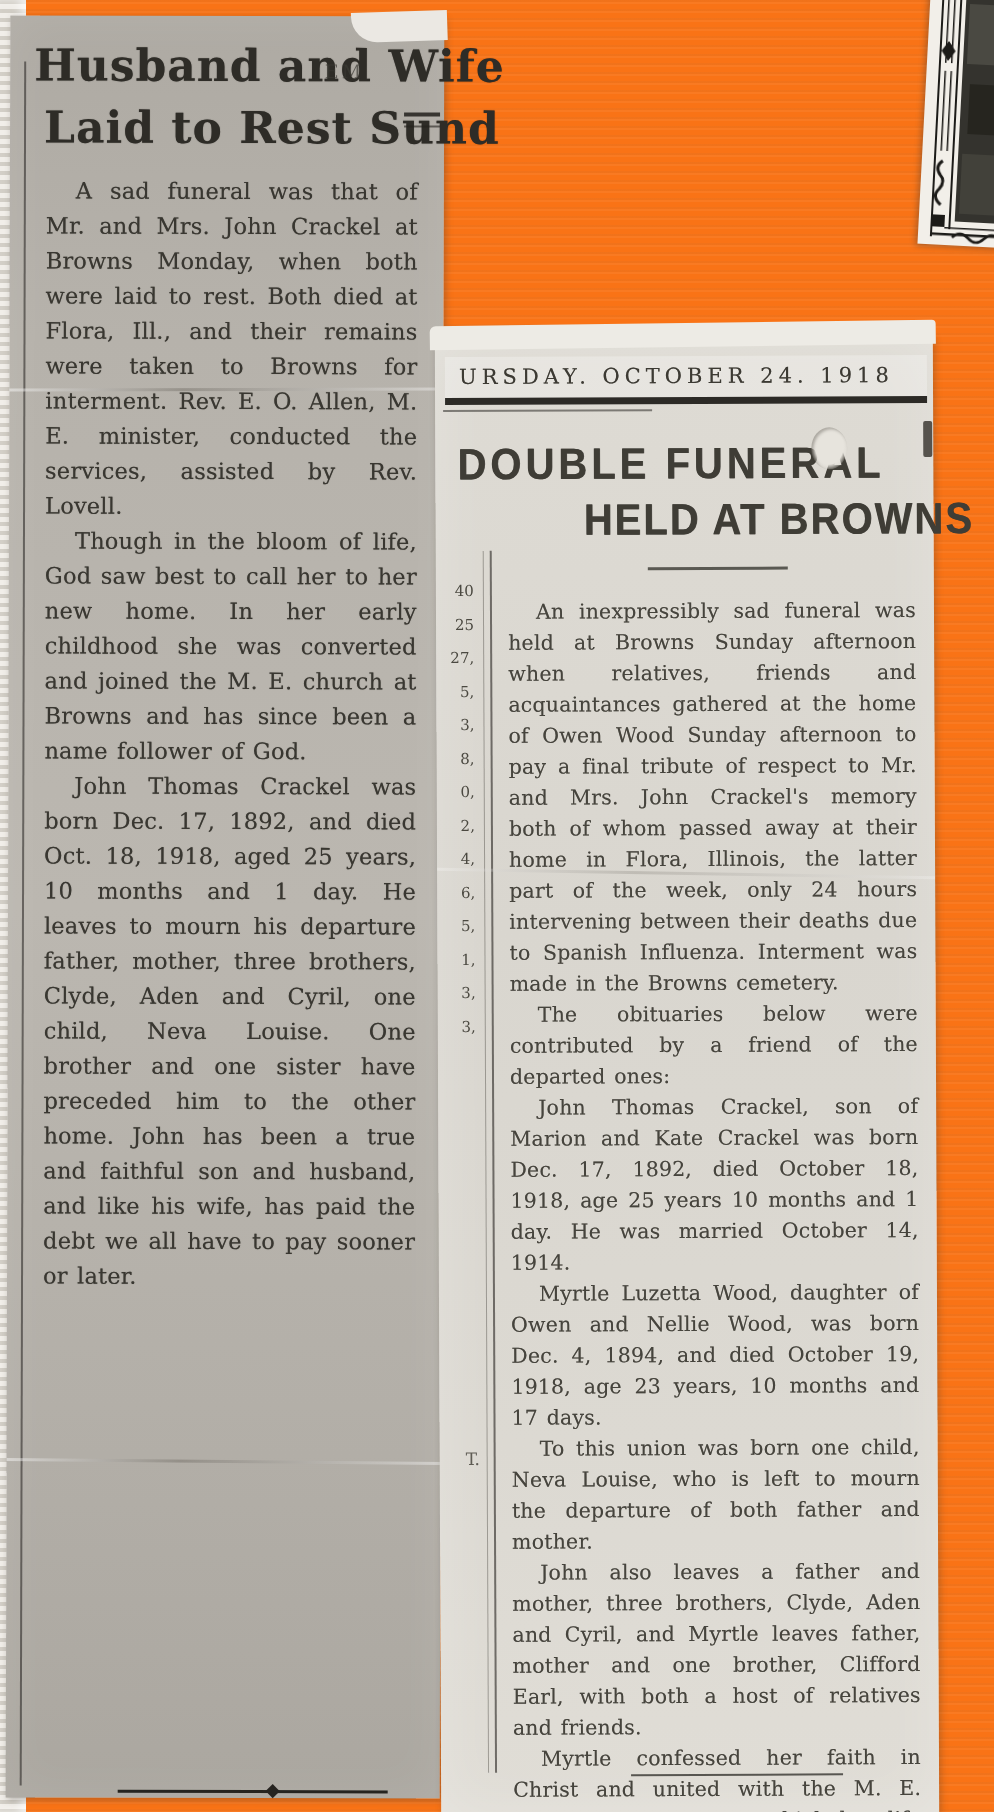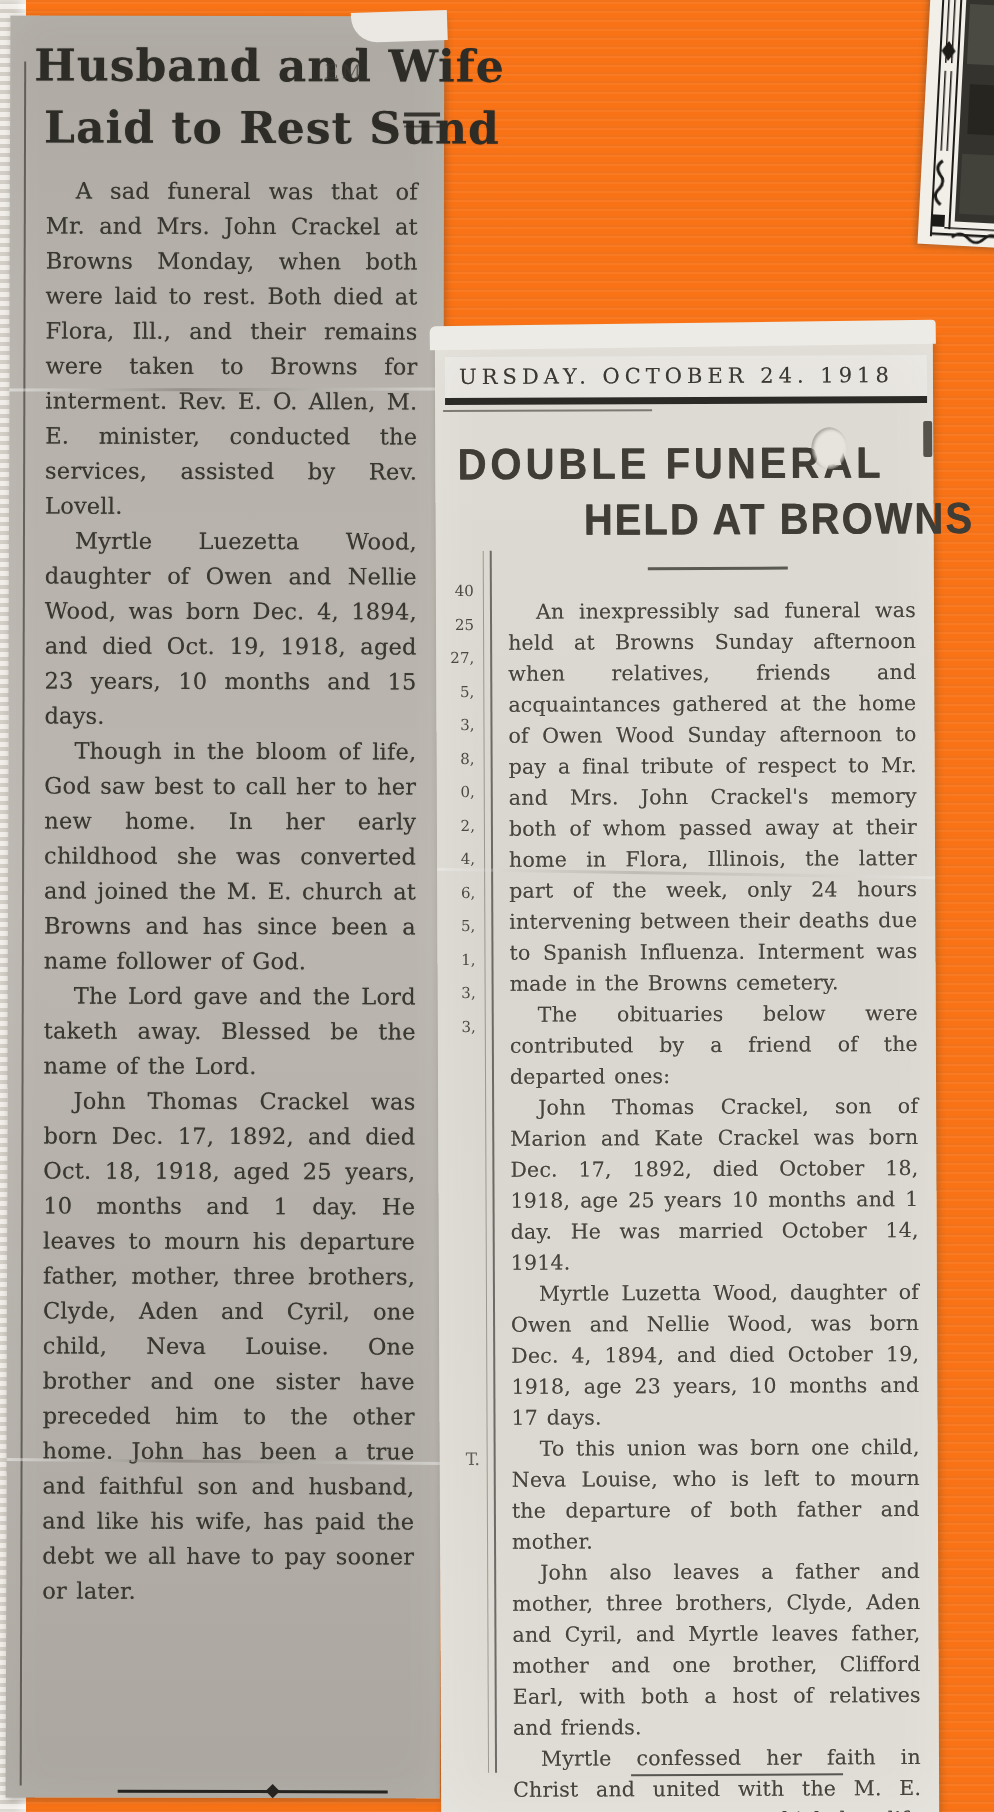--- a/index.html
+++ b/index.html
@@ -100,23 +100,21 @@
 
   <article class="clip-left">
     <div class="col-rule"></div>
     <div class="tear-tr"></div>
     <div class="frag-em">EM</div>
     <div class="cut-dash"></div>
     <h1 class="lhl lhl1">Husband and Wife</h1>
     <h1 class="lhl lhl2">Laid to Rest Sund</h1>
     <div class="body">
       <p>A sad funeral was that of Mr. and Mrs. John Crackel at Browns Monday, when both were laid to rest.  Both died at Flora, Ill., and their remains were taken to Browns for interment.  Rev. E. O. Allen, M. E. minister, conducted the services, assisted by Rev. Lovell.</p>
-      <p>Myrtle Luezetta Wood, daughter of Owen and Nellie Wood, was born Dec. 4, 1894, and died Oct. 19, 1918, aged 23 years, 10 months and 15 days.</p>
       <p>Though in the bloom of life, God saw best to call her to her new home.  In her early childhood she was converted and joined the M. E. church at Browns and has since been a name follower of God.</p>
-      <p>The Lord gave and the Lord taketh away.  Blessed be the name of the Lord.</p>
       <p>John Thomas Crackel was born Dec. 17, 1892, and died Oct. 18, 1918, aged 25 years, 10 months and 1 day.  He leaves to mourn his departure father, mother, three brothers, Clyde, Aden and Cyril, one child, Neva Louise.  One brother and one sister have preceded him to the other home.  John has been a true and faithful son and husband, and like his wife, has paid the debt we all have to pay sooner or later.</p>
 
     </div>
     <div class="crease c1"></div>
     <div class="crease c2"></div>
     <div class="bottom-rule">
       <span class="diamond"></span>
     </div>
   </article>
 

